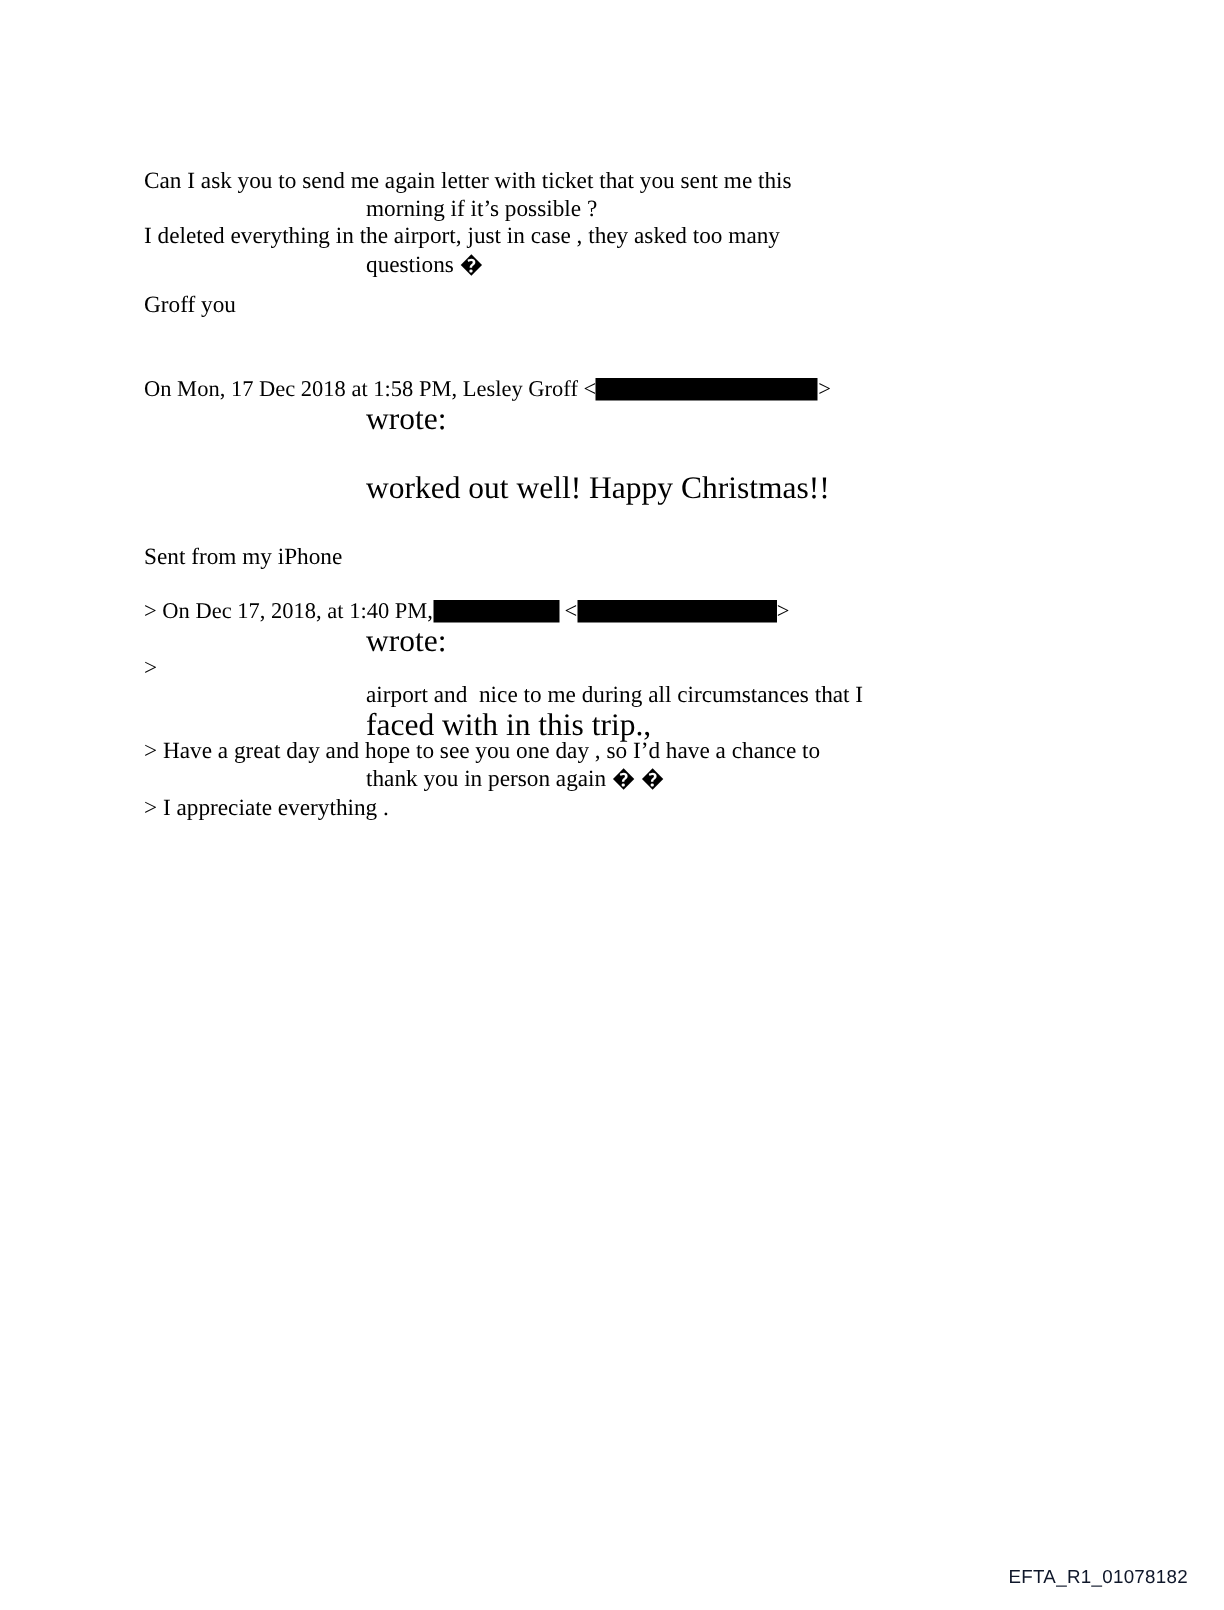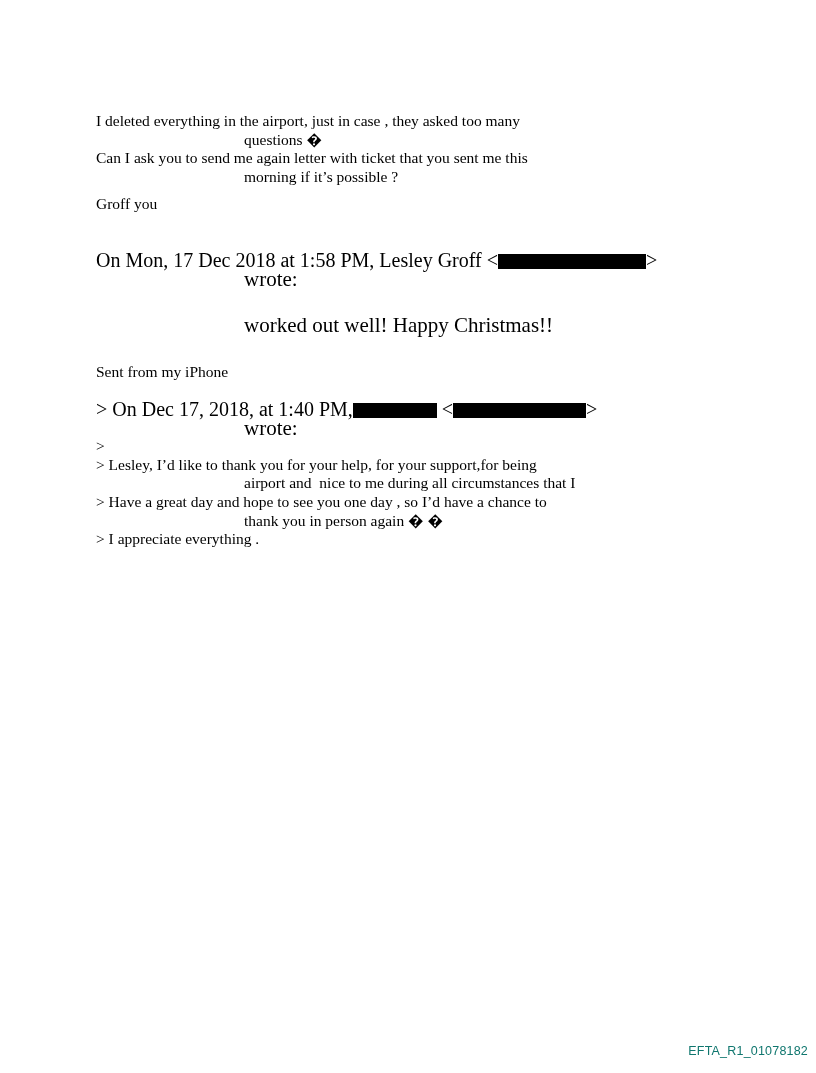--- a/index.html
+++ b/index.html
@@ -49,45 +49,45 @@
     vertical-align: middle;
     height: 15px;
     position: relative;
     top: -1px;
   }
   .r-wide { width: 148px; }
   .r-med  { width: 133px; }
   .r-sm   { width: 84px; }
 
   .line-row {
-    font-size: 20px;
+    font-size: 15px;
     line-height: 18.6px;
     white-space: nowrap;
   }
 
   .bates {
     position: absolute;
-    right: 8px;
+    right: 24px;
     bottom: 15px;
     font-family: "Liberation Sans", sans-serif;
     font-size: 12.5px;
     letter-spacing: 0.2px;
-    color: #0f766e;
+    color: #0f172a;
   }
 </style>
 </head>
 <body>
 
 <div class="page">
 
   <div class="doc-body">
 
+    <p class="para"><span>Can I ask you to send me again letter with ticket that you sent me this</span><span class="cont">morning if it’s possible ?</span></p>
+
     <p class="para"><span>I deleted everything in the airport, just in case , they asked too many</span><span class="cont">questions �</span></p>
-
-    <p class="para"><span>Can I ask you to send me again letter with ticket that you sent me this</span><span class="cont">morning if it’s possible ?</span></p>
 
     <div class="gap-sm"></div>
 
     <p class="para"><span>Groff you</span></p>
 
     <div class="gap-lg"></div>
 
     <div class="line-row">
       <span>On Mon, 17 Dec 2018 at 1:58 PM, Lesley Groff &lt;</span><span class="redaction r-wide"></span><span>&gt;</span>
     </div>
@@ -103,22 +103,23 @@
 
     <div class="gap-md"></div>
 
     <div class="line-row">
       <span>&gt; On Dec 17, 2018, at 1:40 PM,</span><span class="redaction r-sm"></span>&nbsp;<span>&lt;</span><span class="redaction r-med"></span><span>&gt;</span>
     </div>
     <div class="indent-quote">wrote:</div>
 
     <p class="para"><span>&gt;</span></p>
 
-    <p class="para"><span>&gt; Lesley, I’d like to thank you for your help, for your support,for being</span><span class="cont">airport and  nice to me during all circumstances that I</span></p>
+    <p class="para"><span class="cont">airport and  nice to me during all circumstances that I</span></p>
 
+    <div class="indent-quote">faced with in this trip.,</div>
 
     <p class="para"><span>&gt; Have a great day and hope to see you one day , so I’d have a chance to</span><span class="cont">thank you in person again � �</span></p>
 
     <p class="para"><span>&gt; I appreciate everything .</span></p>
 
   </div>
 
   <div class="bates">EFTA_R1_01078182</div>
 
 </div>

